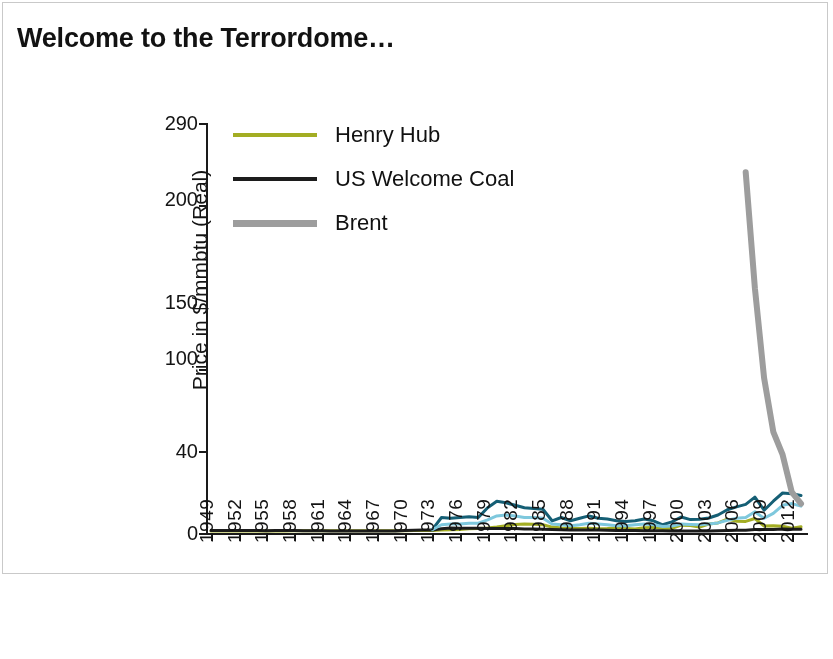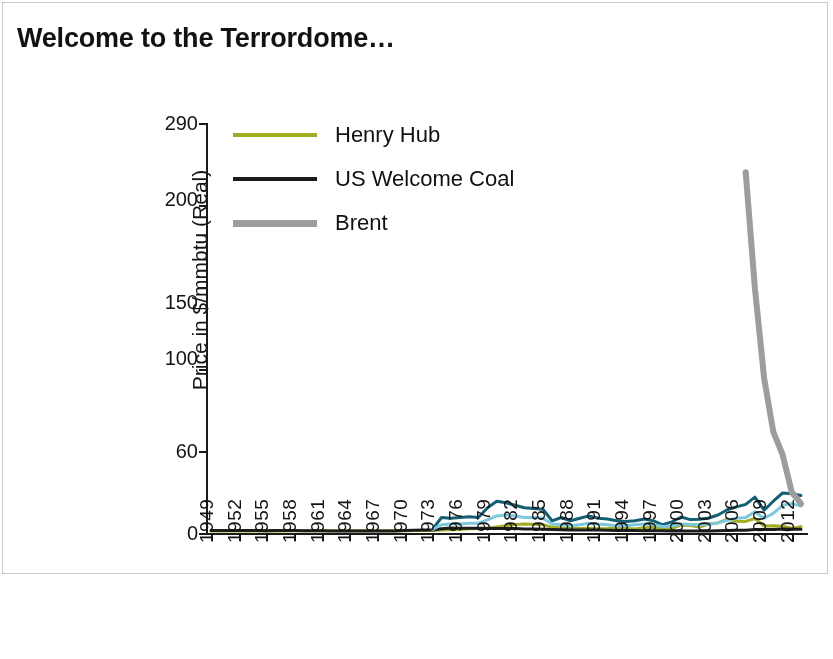--- a/index.html
+++ b/index.html
@@ -145,21 +145,21 @@
 <div class="page-frame">
 
   <div class="slide-title">Welcome to the Terrordome…</div>
 
   <div class="chart-area">
 
     <div class="ylabel">Price in $/mmbtu (Real)</div>
 
     <div class="ytick-wrap">
       <div class="ytick" style="top:430px">0</div>
-      <div class="ytick" style="top:348px">60</div>
+      <div class="ytick" style="top:348px">40</div>
       <div class="ytick" style="top:255px">100</div>
       <div class="ytick" style="top:199px">150</div>
       <div class="ytick" style="top:96px">200</div>
       <div class="ytick" style="top:20px">290</div>
     </div>
 
     <div class="tickmark" style="top:430px"></div>
     <div class="tickmark" style="top:348px"></div>
     <div class="tickmark" style="top:266px"></div>
     <div class="tickmark" style="top:184px"></div>

